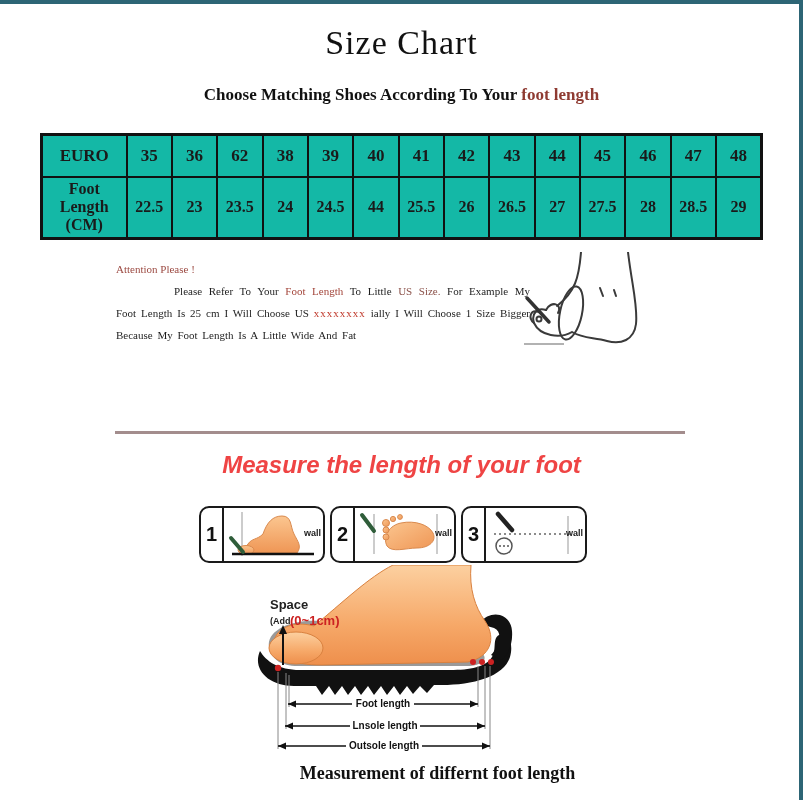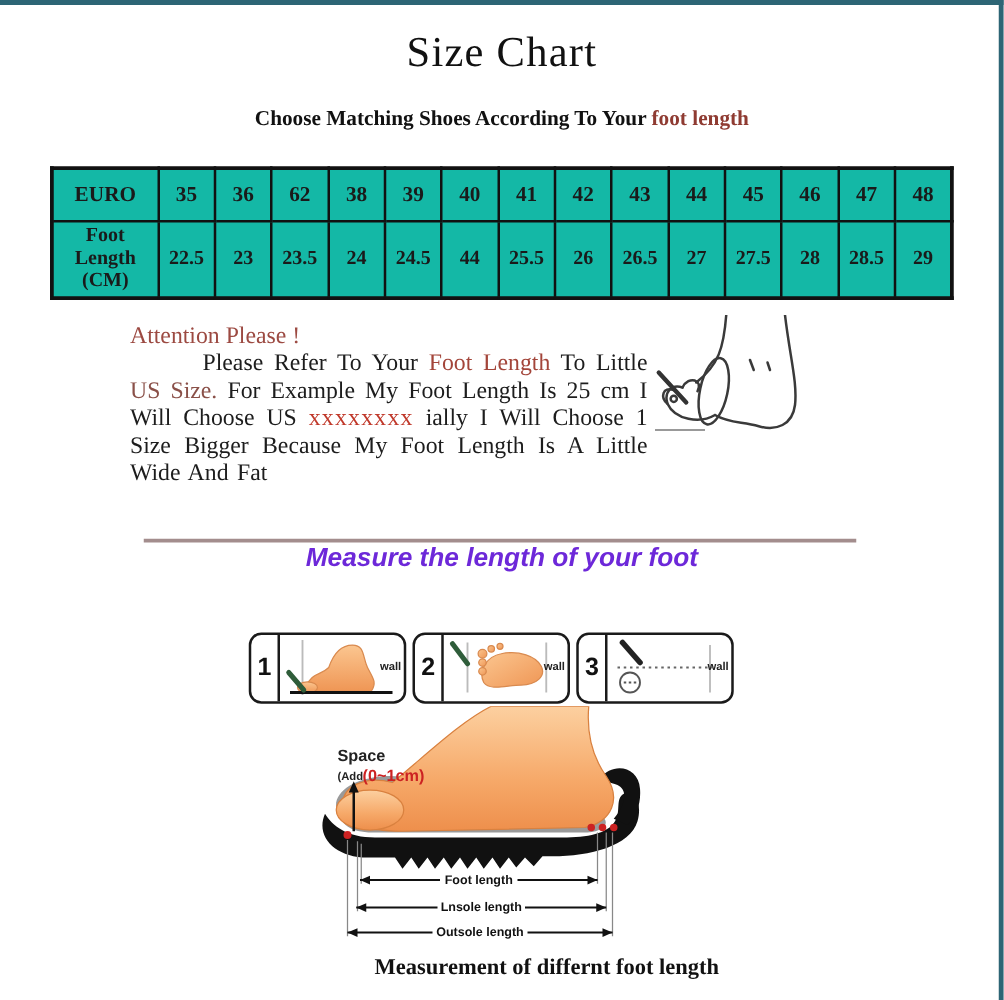--- a/index.html
+++ b/index.html
@@ -19,37 +19,37 @@
   table.size-table { position:absolute; top:133px; left:40px; width:723px;
                      border-collapse:collapse; table-layout:fixed; }
   table.size-table td { border:2px solid #111; text-align:center; vertical-align:middle;
                         font-weight:bold; font-size:16px; line-height:1.15; padding:2px 1px;
                         background:#14b8a6; }
   table.size-table { border:3px solid #111; }
   table.size-table tr.r1 td { height:42px; font-size:17px; }
   table.size-table tr.r2 td { height:55px; }
   table.size-table td.lab { font-size:16px; }
 
-  .attention { position:absolute; top:258px; left:104px; width:414px;
-               font-size:19px; line-height:22px; }
+  .attention { position:absolute; top:258px; left:116px; width:414px;
+               font-size:11px; line-height:22px; }
   .attention-heading { color:#9c4a42; margin-bottom:0; }
   .attention-par { text-align:justify; text-indent:58px; word-spacing:2px; color:#1d1d1d; }
   .seg-darkred { color:#a3453a; }
   .seg-brown { color:#8a5048; }
   .seg-redx { color:#c0392b; letter-spacing:1px;margin-top:40px; }
 
   .foot-sketch { position:absolute; top:252px; left:524px; }
   .choose-note { position:absolute; top:388px; left:539px; width:130px; text-align:center;
                  font-size:15.5px; line-height:17px; color:#222; }
 
   .divider { position:absolute; top:431px; left:115px; width:570px; height:3px; background:#a38d8d; }
 
-  .measure-heading { position:absolute; top:435px; left:0; width:100%; text-align:center;
+  .measure-heading { position:absolute; top:451px; left:0; width:100%; text-align:center;
                      font-family:"Liberation Sans", sans-serif; font-style:italic; font-weight:bold;
-                     font-size:21px; color:#6d28d9; }
+                     font-size:24px; color:#ef4444; }
 
   .steps { position:absolute; top:506px; left:199px; display:flex; gap:5px; }
   .panel { position:relative; width:126px; height:57px; border:2.5px solid #1a1a1a;
            border-radius:10px; background:#fff; }
   .panel .num { position:absolute; left:0; top:0; width:23px; height:100%;
                 display:flex; align-items:center; justify-content:center;
                 font-family:"Liberation Sans", sans-serif; font-weight:bold; font-size:20px; color:#111;
                 border-right:2px solid #1a1a1a; }
   .panel .content { position:absolute; left:25px; top:0; right:0; bottom:0; }
   .panel .wall { position:absolute; right:2px; top:20px;

